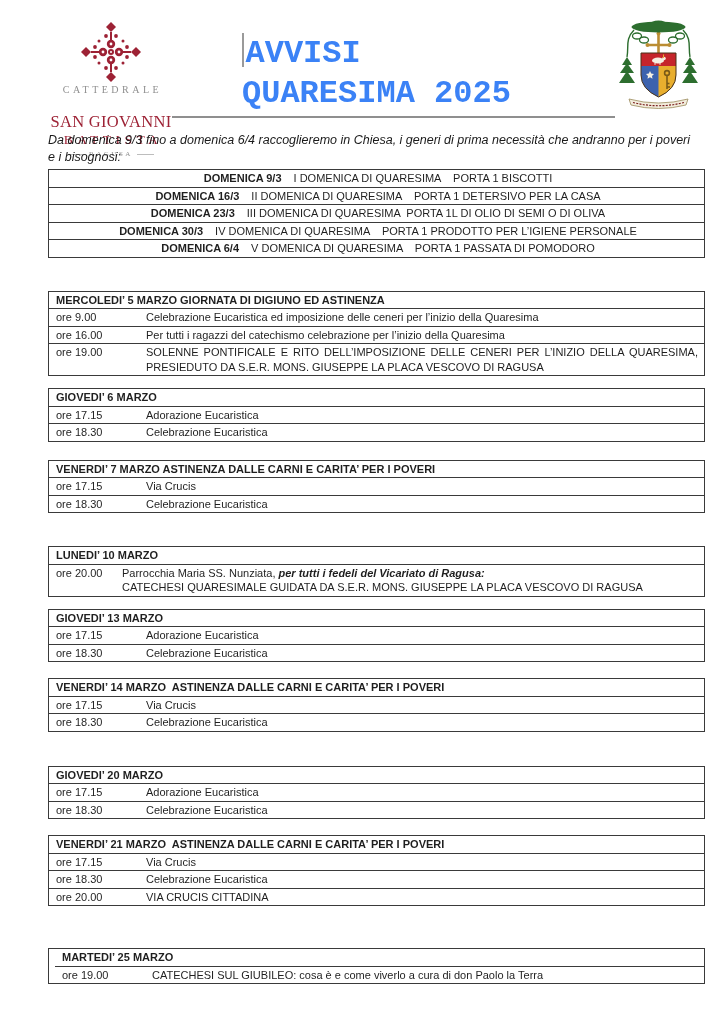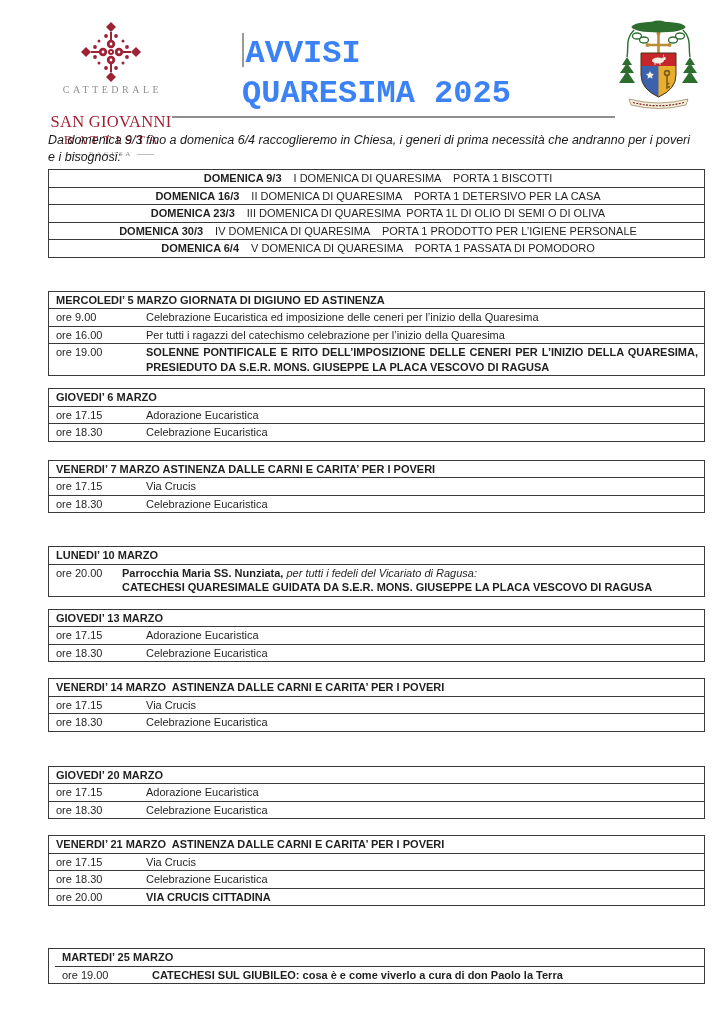--- a/index.html
+++ b/index.html
@@ -37,22 +37,22 @@
 
   .stable { border:1.5px solid #3a3a3a; }
   .shead { font-weight:700; padding:1px 4px 1px 7px; line-height:14.5px; border-bottom:1px solid #3a3a3a; white-space:pre-wrap; }
   .srow { display:flex; }
   .srow + .srow { border-top:1px solid #3a3a3a; }
   .stime { flex:0 0 97px; padding:1px 0 1px 7px; line-height:14.5px; }
   .narrow .stime { flex:0 0 73px; }
   .sdesc { flex:1; padding:1px 6px 1px 0; line-height:14.5px; }
   .sdesc.justify { text-align:justify; }
   .seg.normal { font-weight:400; }
-  .seg.bold { font-weight:700; }
-  .seg.bold-italic { font-weight:400; font-style:italic; }
+  .seg.bold { font-weight:400; }
+  .seg.bold-italic { font-weight:700; font-style:italic; }
 </style>
 </head>
 <body>
 
 <div class="page">
 
   <div class="logo-left">
     <svg width="62" height="60" viewBox="0 0 62 60">
       <g fill="#9d2235">
         <path d="M31 0 L36 5 L31 10 L26 5 Z"></path>

